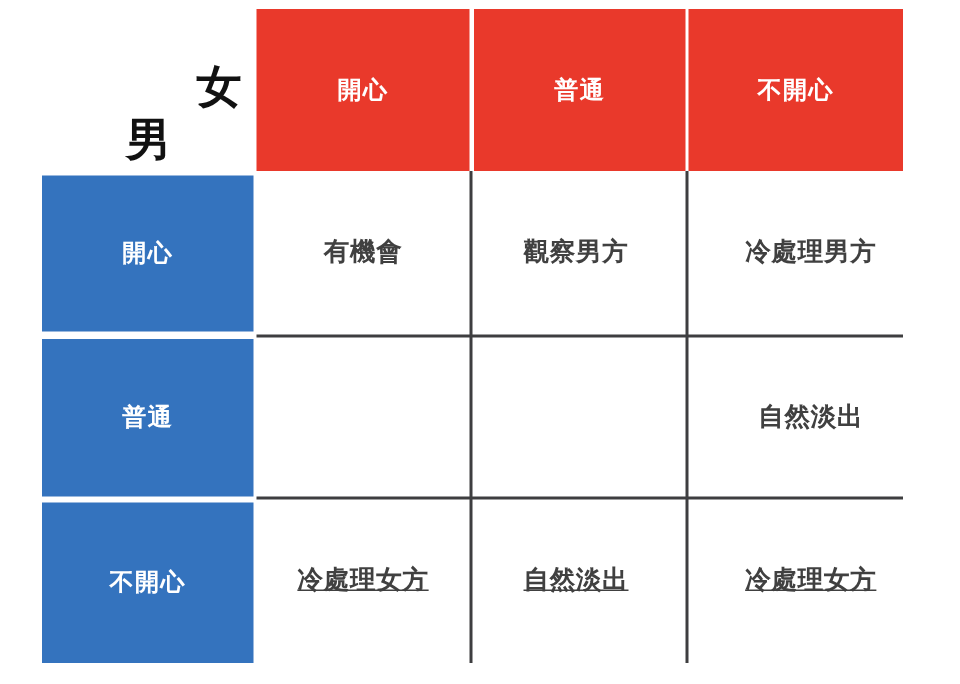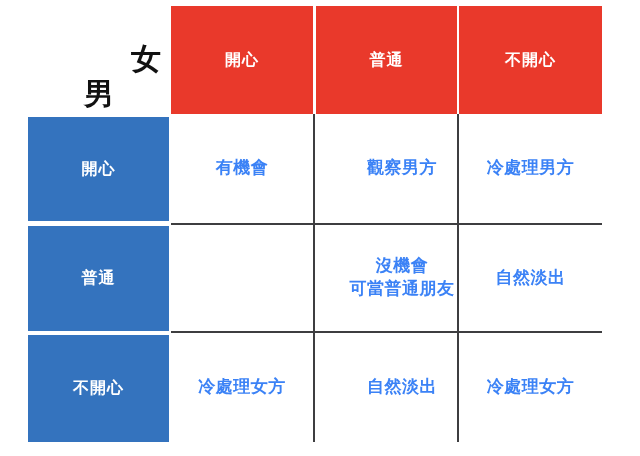--- a/index.html
+++ b/index.html
@@ -70,33 +70,33 @@
   .hline.h1 { top: 223px; }
   .hline.h2 { top: 331px; }
 
   
   .cell {
     position: absolute;
     display: flex;
     align-items: center;
     justify-content: center;
     text-align: center;
-    color: #3b82f6;
+    color: #404040;
     font-size: 17px;
     font-weight: 700;
     line-height: 1.35;
     white-space: pre-line;
     letter-spacing: 0.5px;
   }
   .cell.cc0 { left: 171px; width: 142px; }
-  .cell.cc1 { left: 316px; width: 136px; padding-left: 18px; }
-  .cell.cc2 { left: 459px; width: 143px; }
+  .cell.cc1 { left: 316px; width: 136px; }
+  .cell.cc2 { left: 438px; width: 143px; padding-left: 31px; }
   .cell.rr0 { top: 114px; height: 109px; }
   .cell.rr1 { top: 225px; height: 106px; }
-  .cell.rr2 { top: 333px; height: 109px; }
+  .cell.rr2 { top: 333px; height: 109px; text-decoration: underline; }
 </style>
 </head>
 <body>
 
 <div class="canvas">
 
   <div class="axis-label" style="left:131px; top:44px;">女</div>
   <div class="axis-label" style="left:84px; top:79px;">男</div>
 
   <div class="col-head c0">開心</div>
@@ -109,21 +109,19 @@
 
   <div class="grid-line vline v1"></div>
   <div class="grid-line vline v2"></div>
   <div class="grid-line hline h1"></div>
   <div class="grid-line hline h2"></div>
 
   <div class="cell rr0 cc0">有機會</div>
   <div class="cell rr0 cc1">觀察男方</div>
   <div class="cell rr0 cc2">冷處理男方</div>
 
-  <div class="cell rr1 cc1">沒機會
-可當普通朋友</div>
   <div class="cell rr1 cc2">自然淡出</div>
 
   <div class="cell rr2 cc0">冷處理女方</div>
   <div class="cell rr2 cc1">自然淡出</div>
   <div class="cell rr2 cc2">冷處理女方</div>
 
 </div>
 
 </body></html>

